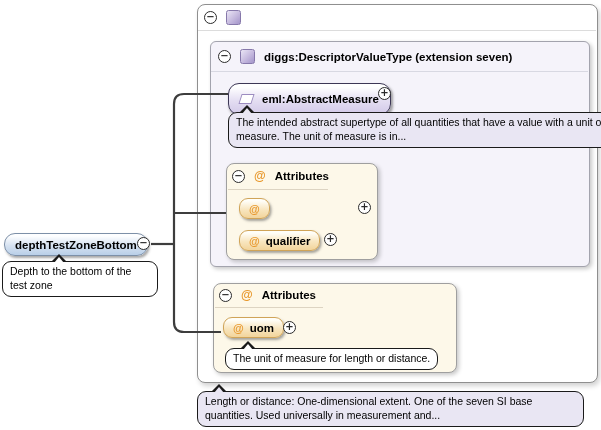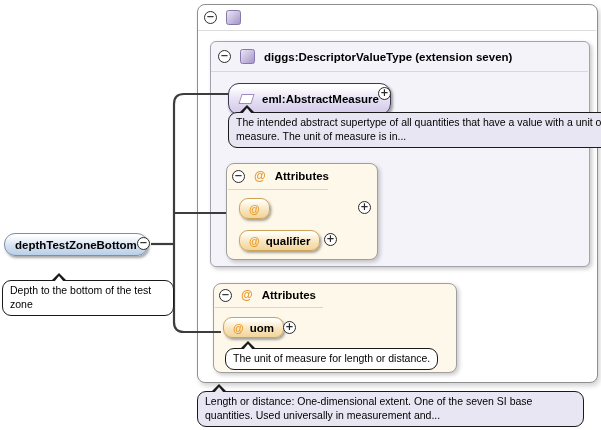--- a/index.html
+++ b/index.html
@@ -124,21 +124,21 @@
   <svg class="connectors" width="601" height="430">
     <path d="M151 244 L174 244" stroke="#3d3d3d" stroke-width="2.2" fill="none"></path>
     <path d="M228 94 L184 94 Q174 94 174 104 L174 322 Q174 332 184 332 L221 332" stroke="#3d3d3d" stroke-width="2.2" fill="none"></path>
     <path d="M174 213 L226 213" stroke="#3d3d3d" stroke-width="2.2" fill="none"></path>
   </svg>
 
   <div class="pill root">
     <span>depthTestZoneBottom</span>
   </div>
   <span class="circ" style="left:137px;top:237px;">−</span>
-  <div class="tip white" style="left:2px;top:280px;width:172px;">
+  <div class="tip white" style="left:2px;top:261px;width:156px;">
     <span class="ptr" style="left:48px;"></span>
     <span>Depth to the bottom of the test zone</span>
   </div>
 
   <div class="pill element" style="left:228px;top:83px;">
     <span class="para-icon"></span>
     <span>eml:AbstractMeasure</span>
   </div>
   <span class="circ" style="left:378px;top:87px;">+</span>
   <div class="tip purple" style="left:228px;top:112px;width:410px;">

